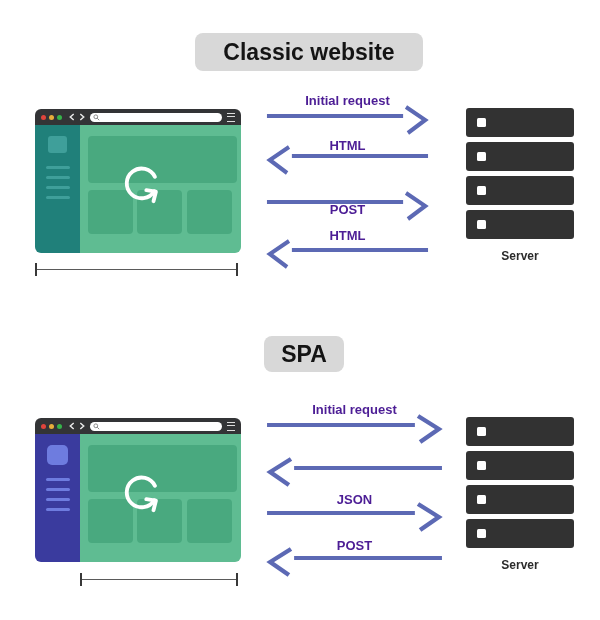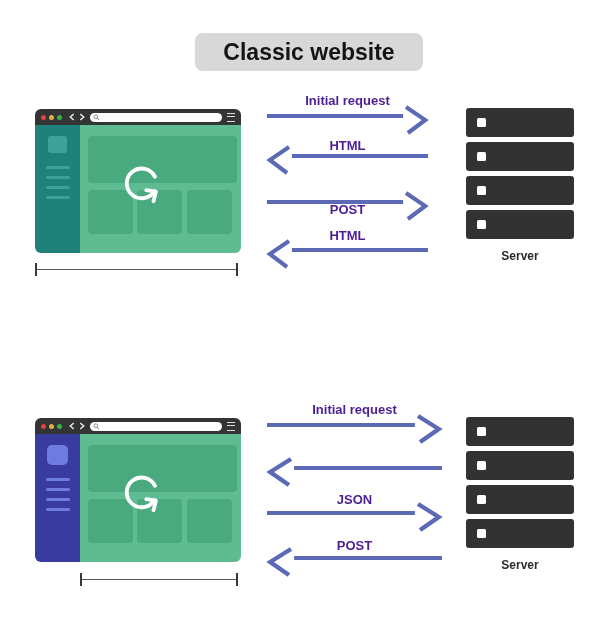--- a/index.html
+++ b/index.html
@@ -202,20 +202,21 @@
       </div>
     <div class="unit">
         <span class="led"></span>
       </div>
     <div class="unit">
         <span class="led"></span>
       </div>
   </div>
   <div class="server-label" id="c-server-label">Server</div>
 
+  <div class="badge" id="s-badge">SPA</div>
 
   <div class="browser b2" id="s-browser">
     <div class="topbar">
       <span class="dot red"></span>
       <span class="dot yellow"></span>
       <span class="dot green"></span>
       <span class="chev">
         <svg width="6" height="8" viewBox="0 0 6 8">
             <polyline points="4.7,1 1.3,4 4.7,7" fill="none" stroke="#e8e8e8" stroke-width="1.5"></polyline>
           </svg>

